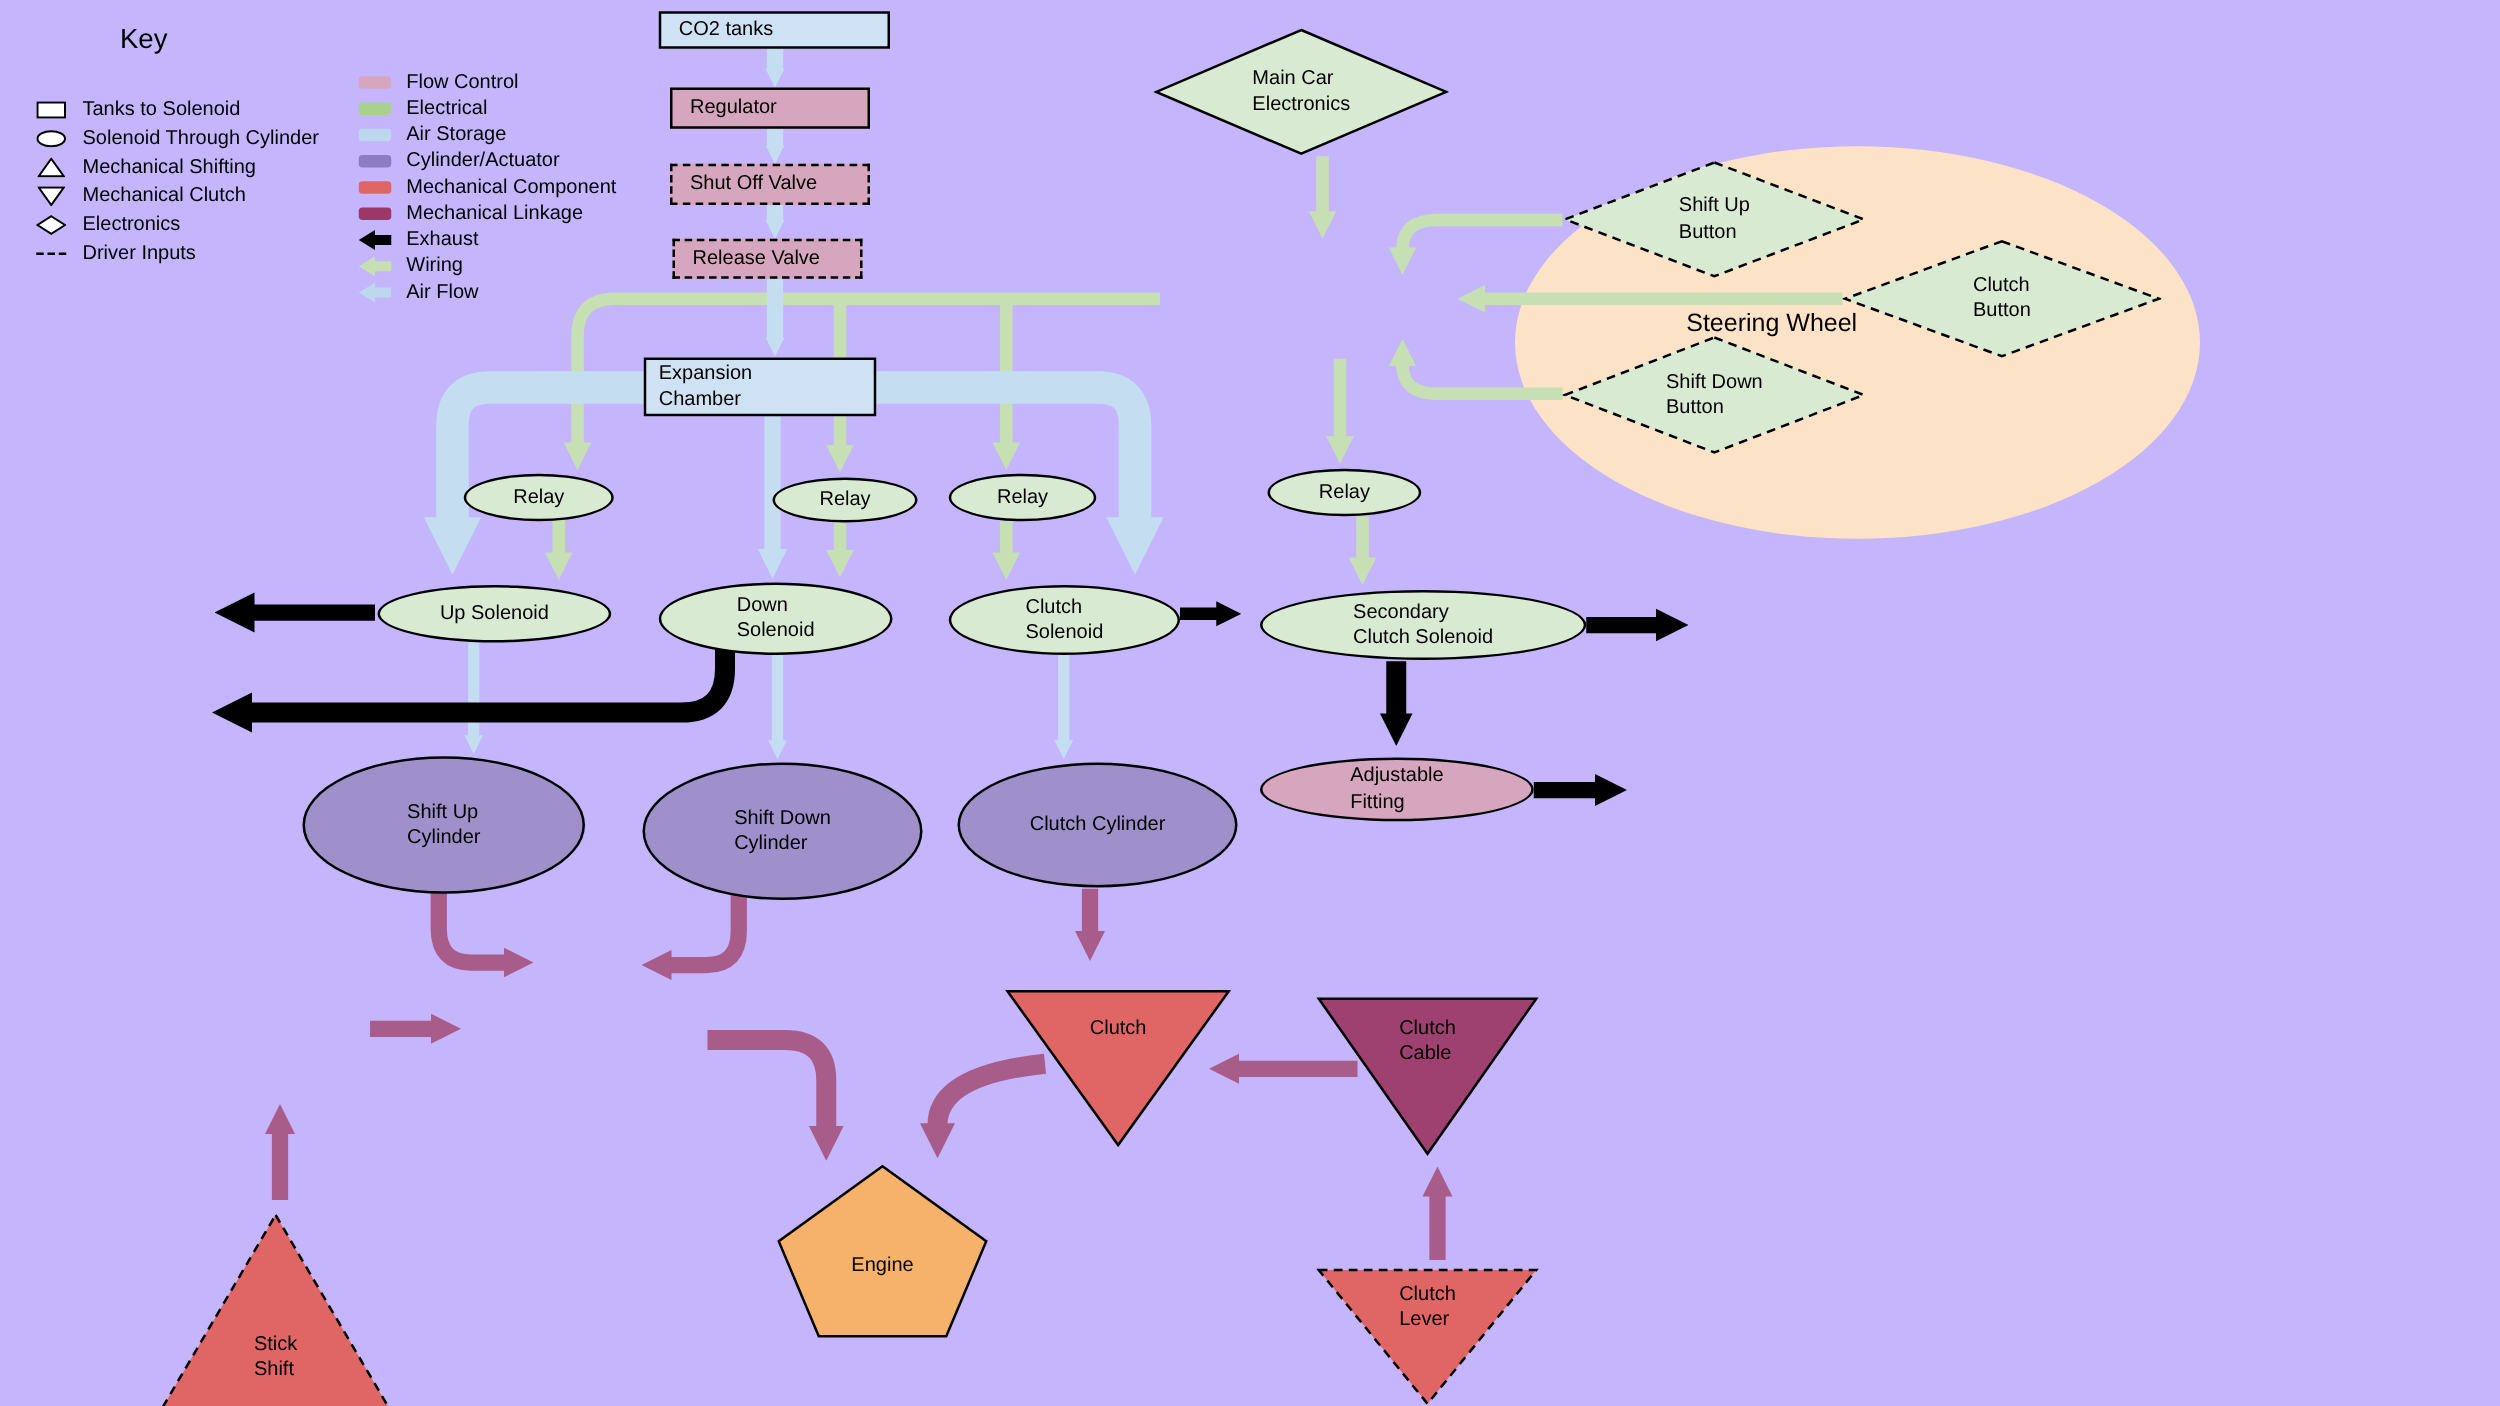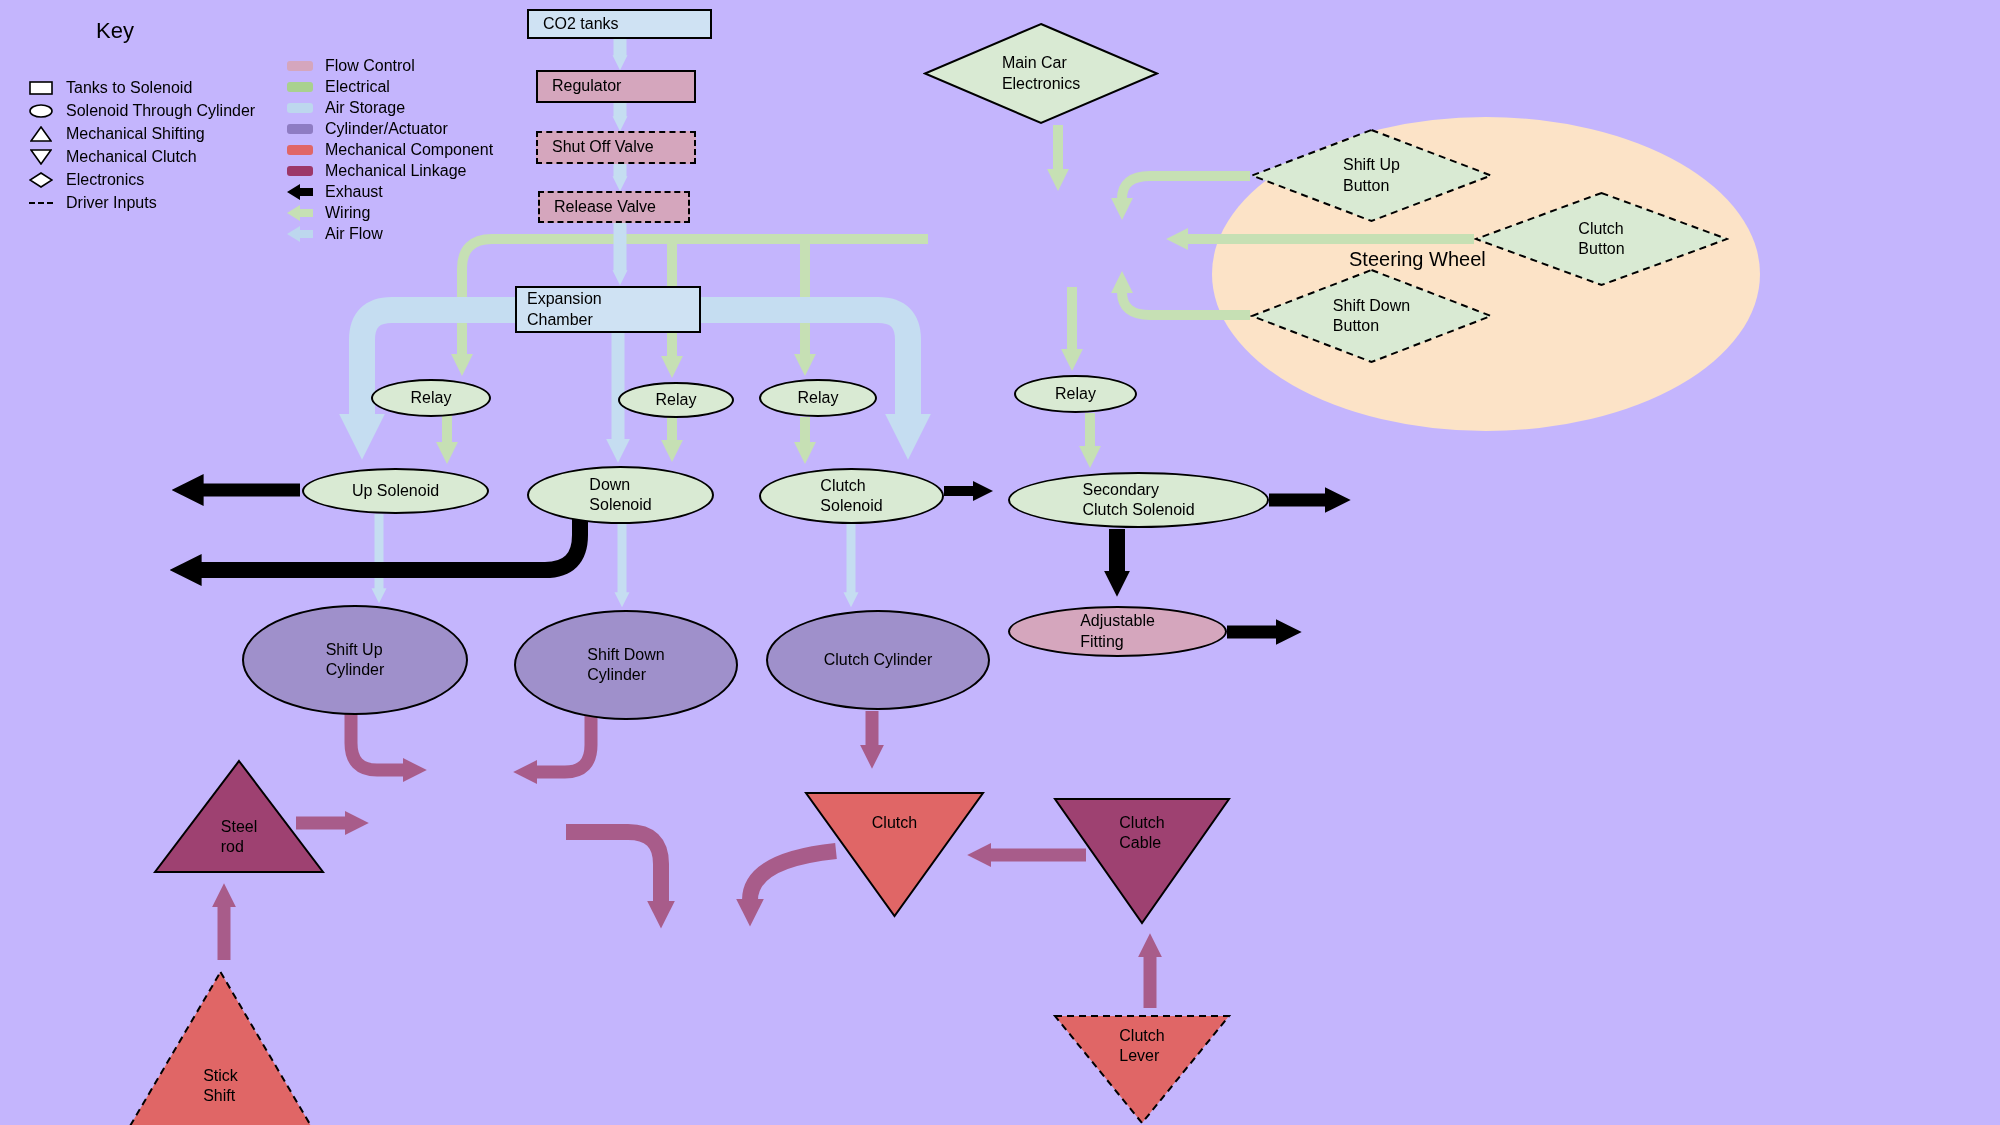--- a/index.html
+++ b/index.html
@@ -328,27 +328,20 @@
 Cylinder</span>
   </div>
   <div class="ellipse purple" style="left:514px;top:610px;width:224px;height:110px;">
     <span class="label">Shift Down
 Cylinder</span>
   </div>
   <div class="ellipse purple center" style="left:766px;top:610px;width:224px;height:100px;">
     <span class="label">Clutch Cylinder</span>
   </div>
 
-  <div class="node" style="left:153px;top:759px;width:172px;height:115px;align-items:flex-start;padding-top:58px;">
-    <svg class="shape" viewBox="0 0 172 115" preserveAspectRatio="none">
-        <polygon class="poly maroon-f" points="86,2 170,113 2,113"></polygon>
-      </svg>
-    <span class="label">Steel
-rod</span>
-  </div>
   <div class="node" style="left:128px;top:970px;width:185px;height:158px;align-items:flex-start;padding-top:96px;">
     <svg class="shape" viewBox="0 0 185 158" preserveAspectRatio="none">
         <polygon class="poly red-f dash" points="92.5,2 183,156 2,156"></polygon>
       </svg>
     <span class="label">Stick
 Shift</span>
   </div>
   <div class="node center" style="left:804px;top:791px;width:181px;height:127px;align-items:flex-start;padding-top:22px;">
     <svg class="shape" viewBox="0 0 181 127" preserveAspectRatio="none">
         <polygon class="poly red-f" points="2,2 179,2 90.5,125"></polygon>
@@ -362,14 +355,20 @@
     <span class="label">Clutch
 Cable</span>
   </div>
   <div class="node" style="left:1053px;top:1014px;width:178px;height:111px;align-items:flex-start;padding-top:12px;">
     <svg class="shape" viewBox="0 0 178 111" preserveAspectRatio="none">
         <polygon class="poly red-f dash" points="2,2 176,2 89,109"></polygon>
       </svg>
     <span class="label">Clutch
 Lever</span>
   </div>
+  <div class="node center" style="left:621px;top:931px;width:170px;height:140px;align-items:flex-start;padding-top:72px;">
+    <svg class="shape" viewBox="0 0 170 140" preserveAspectRatio="none">
+        <polygon class="poly orange-f" points="85,2 168,62 136,138 34,138 2,62"></polygon>
+      </svg>
+    <span class="label">Engine</span>
+  </div>
 
 </div>
 
 </body></html>

